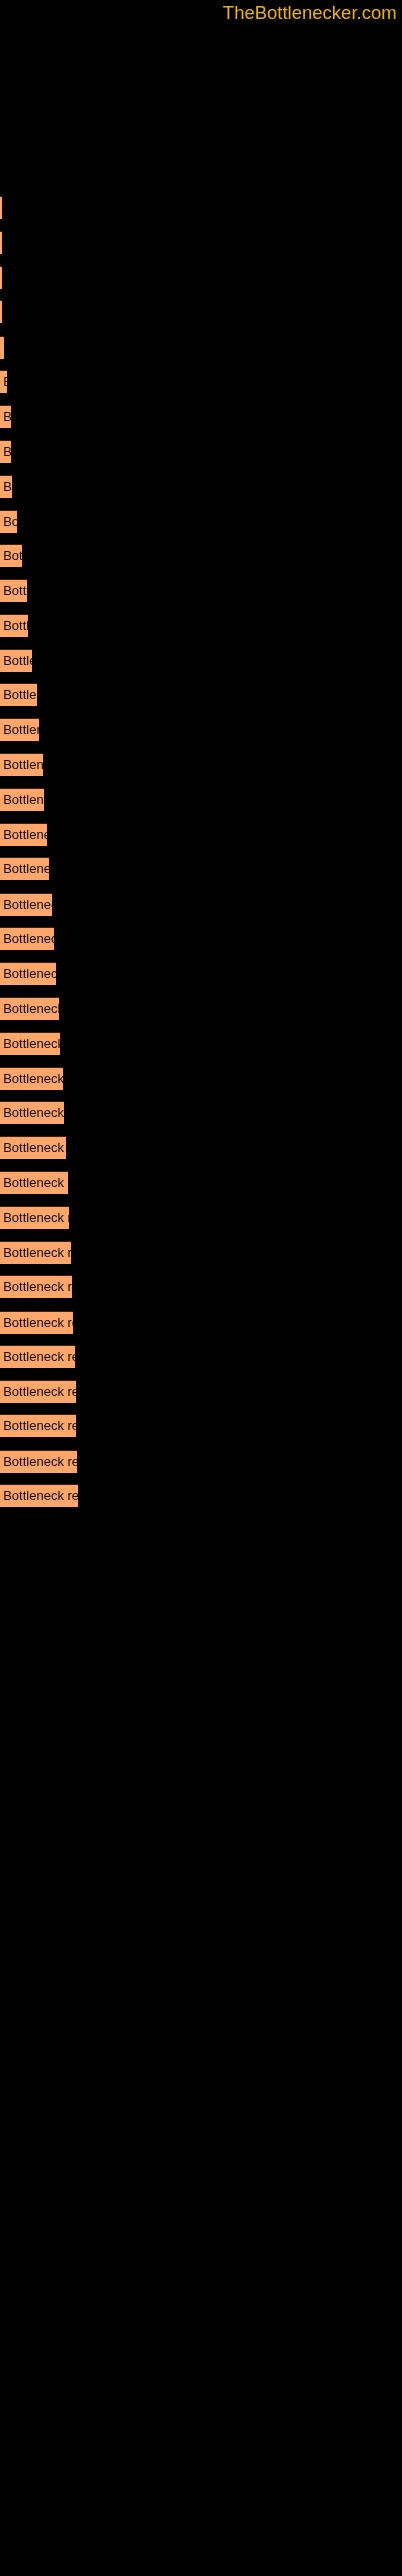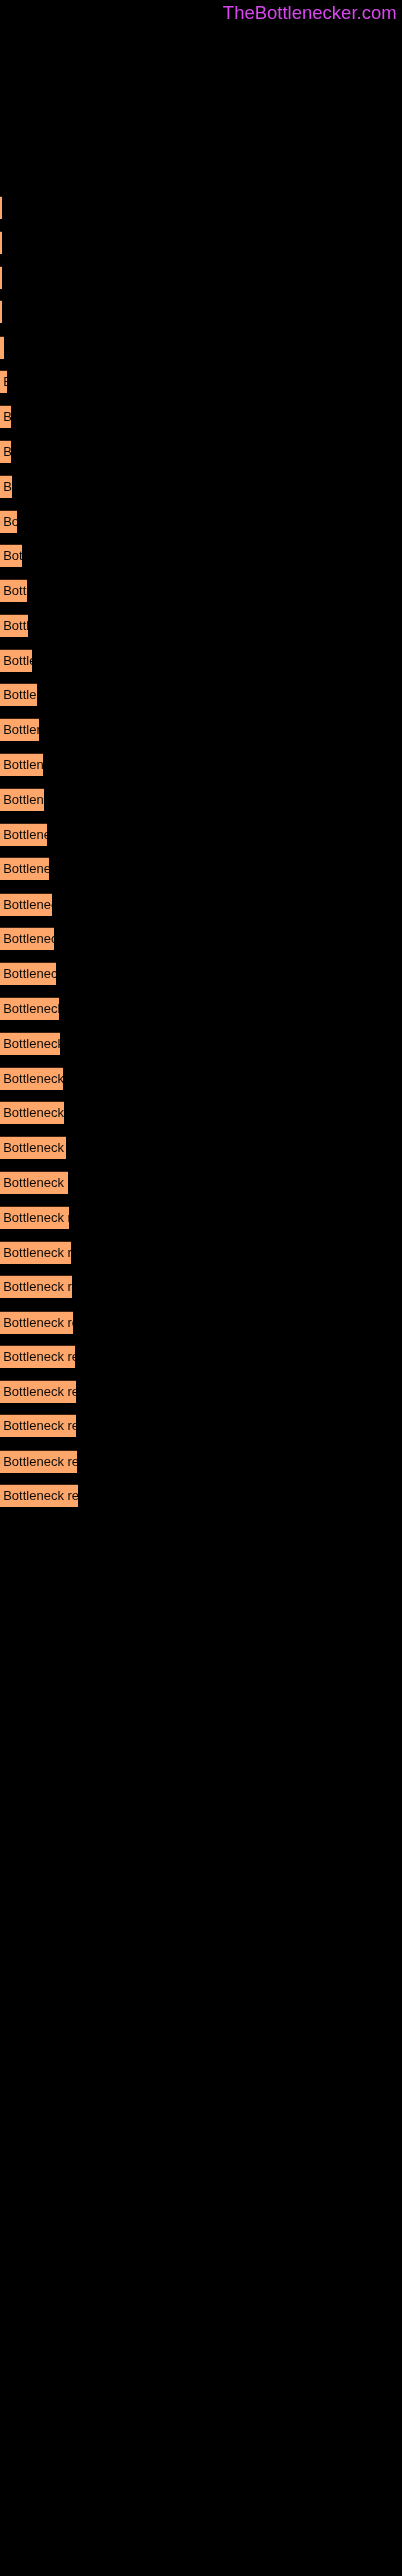--- a/index.html
+++ b/index.html
@@ -11,21 +11,21 @@
   }
   body {
     font-family:"Liberation Sans", sans-serif;
     position:relative;
   }
 
   #watermark {
     position:absolute;
     top:1.6px;
     right:6.4px;
-    color:#d946ef;
+    color:#eab308;
     font-size:18.5px;
     font-family:"Liberation Sans", sans-serif;
     letter-spacing:0px;
     white-space:nowrap;
     line-height:22.5px;
   }
 
   #chart {
     position:absolute;
     left:0;

